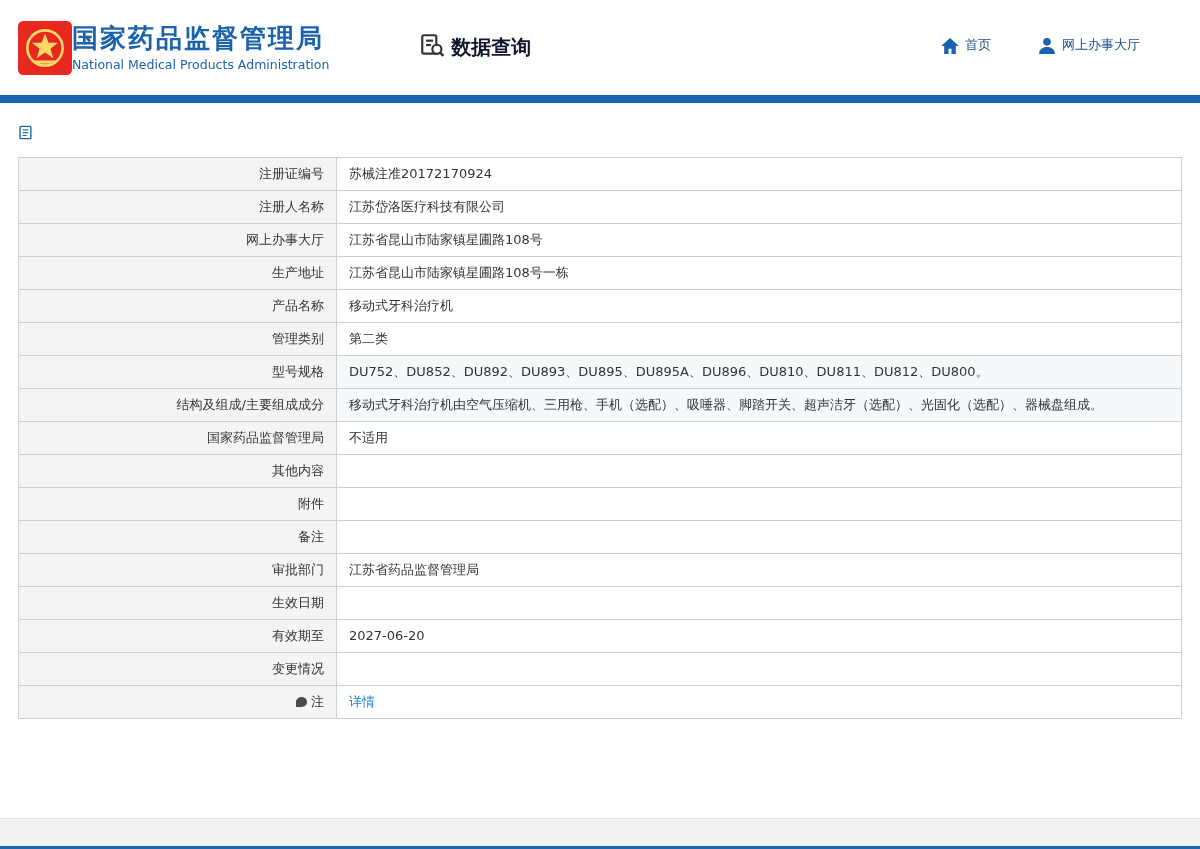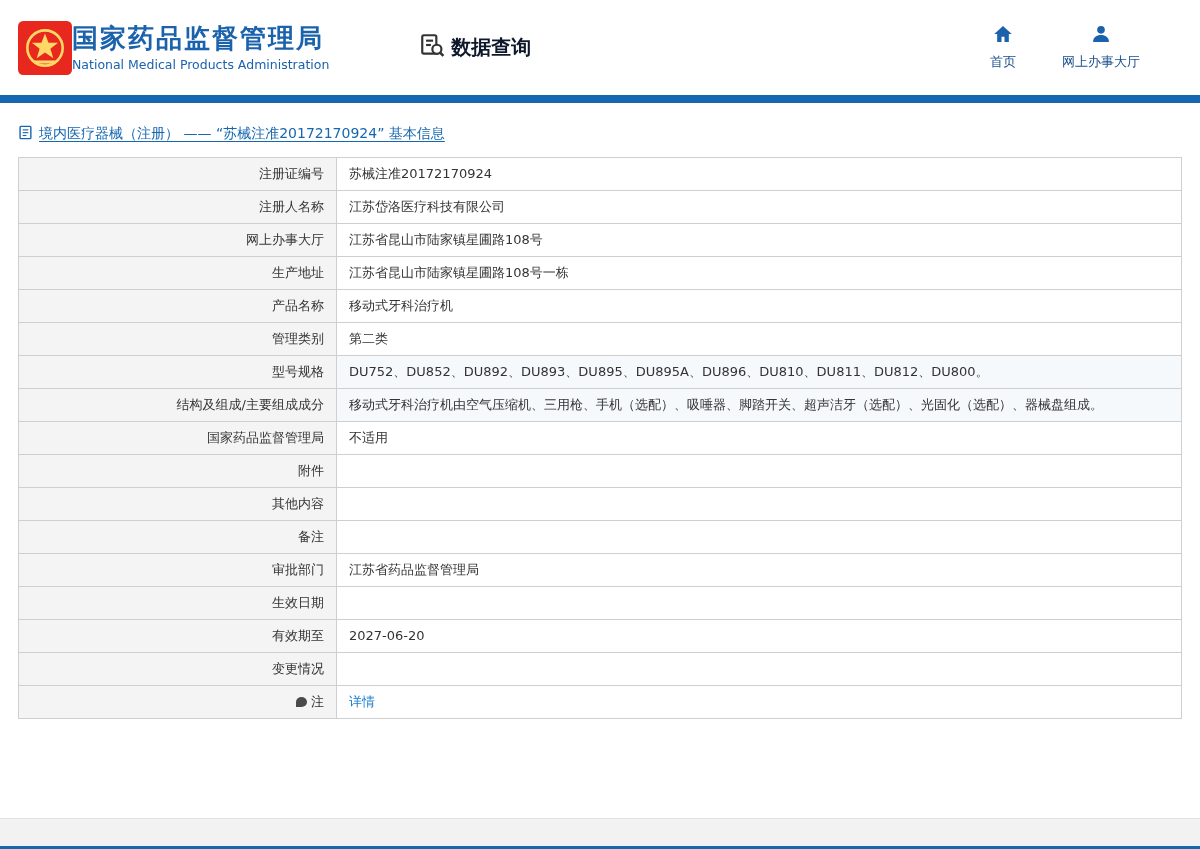--- a/index.html
+++ b/index.html
@@ -22,21 +22,21 @@
   }
   .brand-text .en { font-size:12.5px; color:#1b62ac; margin-top:2px; }
 
   .tool {
     display:flex; align-items:center; gap:6px; margin-left:90px;
     font-size:20px; font-weight:600; color:#0f172a; cursor:pointer;
   }
 
   .topnav { margin-left:auto; display:flex; gap:46px; }
   .navitem {
-    display:flex; flex-direction:column; align-items:center; gap:5px;
+    display:flex; flex-direction:row; gap:5px;
     text-decoration:none; cursor:pointer;
   }
   .navitem .nav-label { font-size:13px; color:#1b4f8a; }
   .navitem svg { width:20px; height:20px; }
 
   .blue-bar { height:8px; background:#1666b0; }
 
   
   main { flex:1 1 auto; padding:0 18px; }
   .breadcrumb {
@@ -136,21 +136,20 @@
   <main>
     <div class="breadcrumb">
       <span>
         <svg viewBox="0 0 16 16" width="15" height="15" aria-hidden="true">
           <rect x="2.2" y="1.5" width="11.5" height="13" rx="1" fill="none" stroke="#1666b0" stroke-width="1.5"></rect>
           <line x1="5" y1="5.2" x2="11" y2="5.2" stroke="#1666b0" stroke-width="1.2"></line>
           <line x1="5" y1="8.2" x2="11" y2="8.2" stroke="#1666b0" stroke-width="1.2"></line>
           <line x1="5" y1="11.2" x2="9" y2="11.2" stroke="#1666b0" stroke-width="1.2"></line>
         </svg>
       </span>
-      <span class="crumb-text">境内医疗器械（注册） —— “苏械注准20172170924” 基本信息</span>
     </div>
 
     <table class="info-table">
       <tbody id="info-tbody">
           <tr>
             <th>注册证编号</th>
             <td>苏械注准20172170924</td>
           </tr>
           <tr>
             <th>注册人名称</th>
@@ -178,25 +177,25 @@
           </tr>
           <tr class="highlight">
             <th>结构及组成/主要组成成分</th>
             <td>移动式牙科治疗机由空气压缩机、三用枪、手机（选配）、吸唾器、脚踏开关、超声洁牙（选配）、光固化（选配）、器械盘组成。</td>
           </tr>
           <tr>
             <th>国家药品监督管理局</th>
             <td>不适用</td>
           </tr>
           <tr>
+            <th>其他内容</th>
+            <td></td>
+          </tr>
+          <tr>
             <th>附件</th>
-            <td></td>
-          </tr>
-          <tr>
-            <th>其他内容</th>
             <td></td>
           </tr>
           <tr>
             <th>备注</th>
             <td></td>
           </tr>
           <tr>
             <th>审批部门</th>
             <td>江苏省药品监督管理局</td>
           </tr>

